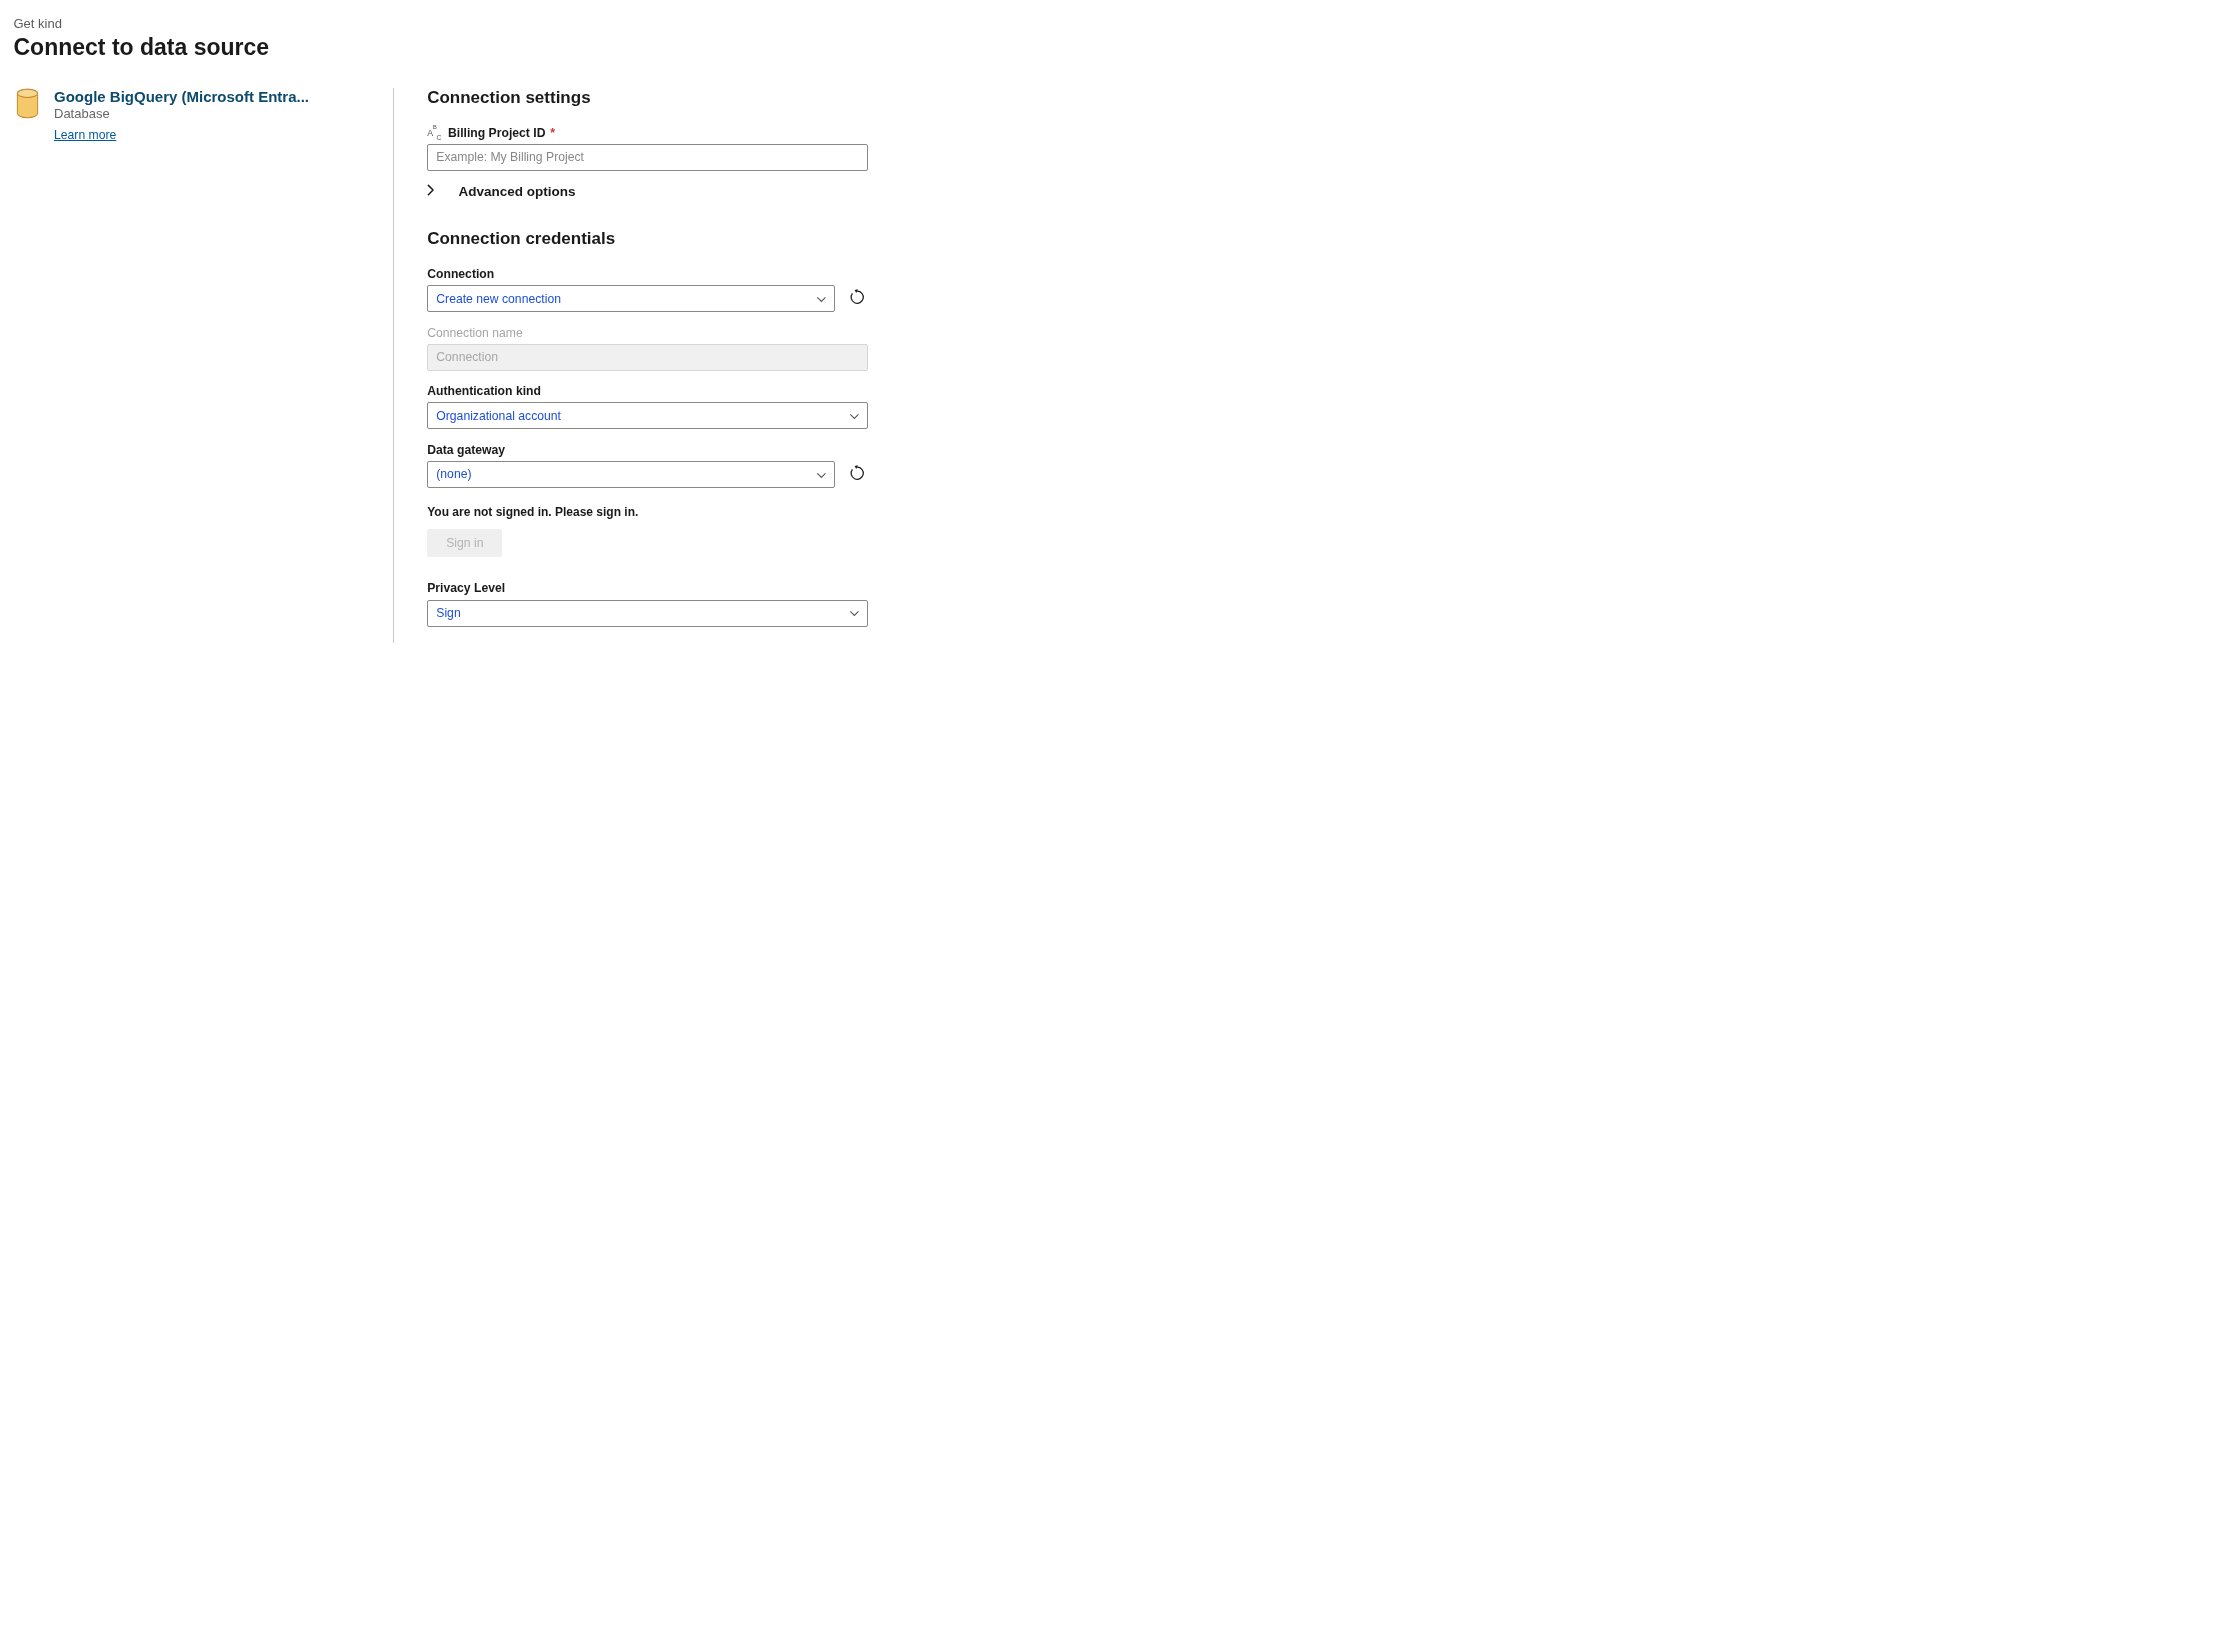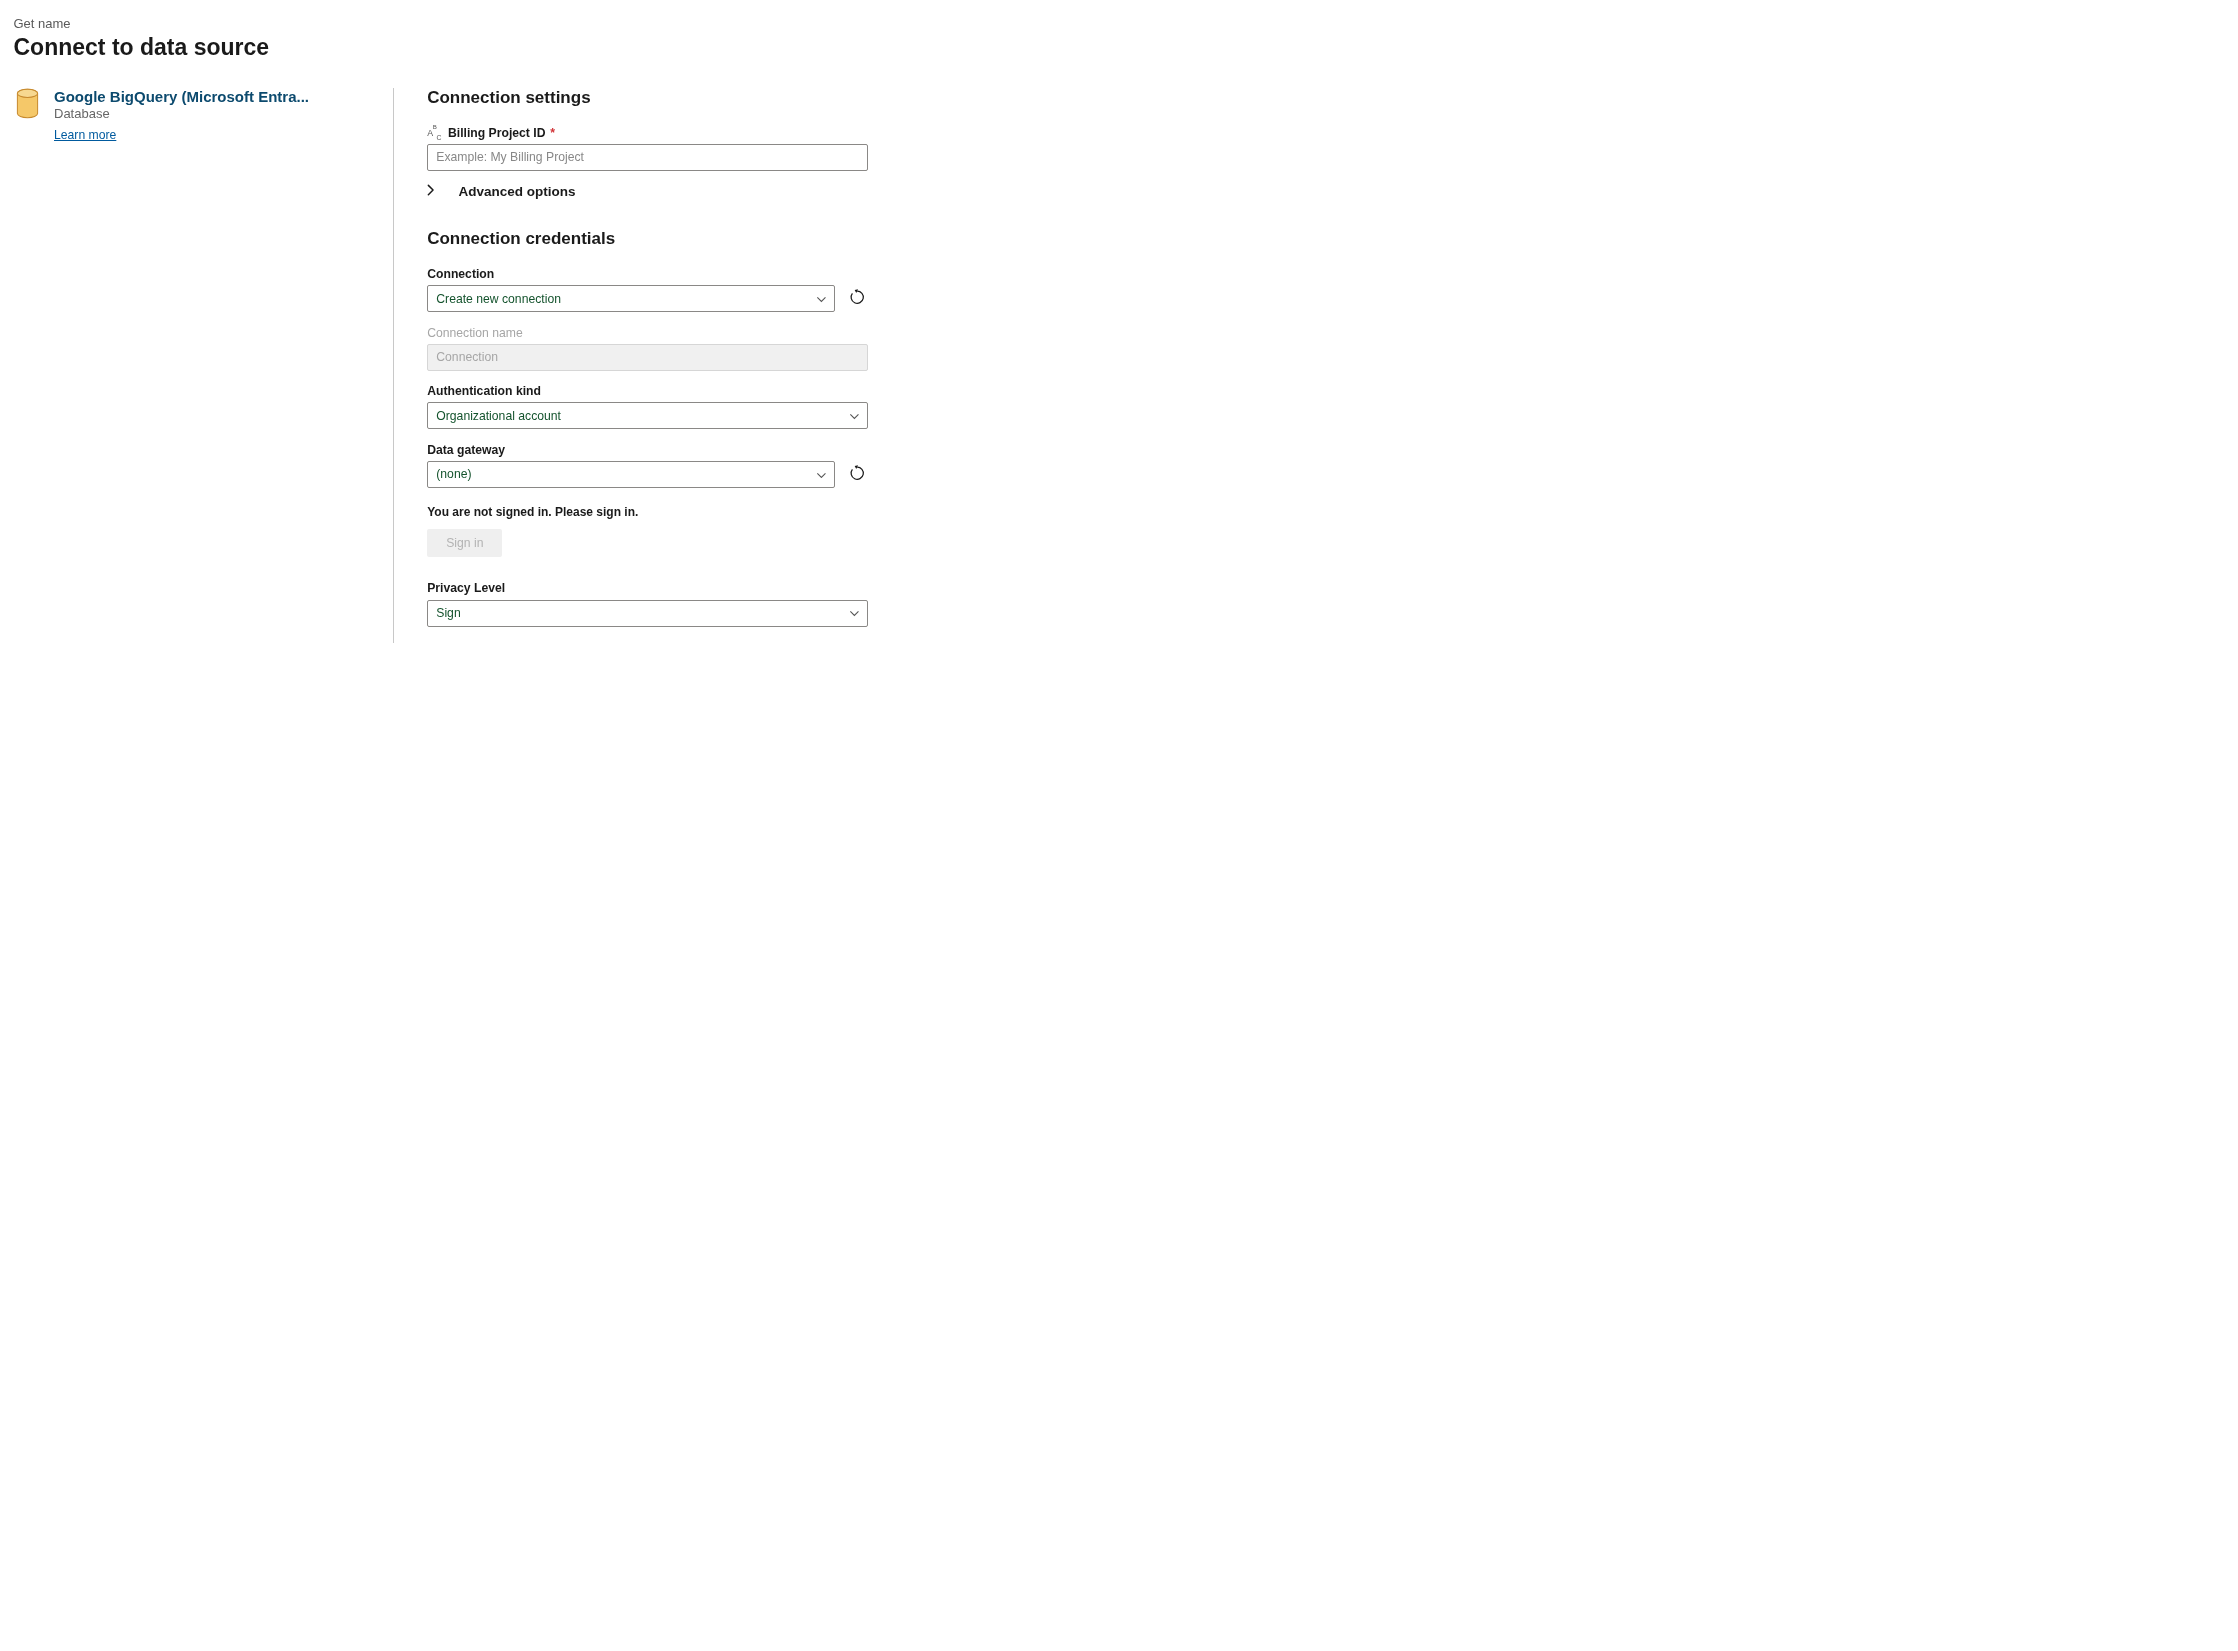--- a/index.html
+++ b/index.html
@@ -99,21 +99,21 @@
     }
     .text-input, .select-box {
       width: 100%;
       height: 27px;
       border: 0.7px solid #8a8886;
       border-radius: 2px;
       padding: 0 8.1px;
       font-size: 12.2px;
       font-family: inherit;
       background: #fff;
-      color: #14532d;
+      color: #1d4ed8;
     }
     .text-input::placeholder { color: #888; }
     .text-input.disabled {
       background: #f0f0f0;
       border-color: #d6d6d6;
       color: #a6a6a6;
     }
     .select-box {
       appearance: none;
       padding-right: 26px;
@@ -163,21 +163,21 @@
       background: #efefef;
       color: #b3b3b3;
       border-radius: 2px;
       cursor: pointer;
       margin-bottom: 24.4px;
     }
   </style>
 </head>
 <body>
 
-<div class="subtitle">Get name</div>
+<div class="subtitle">Get kind</div>
 <div class="title">Connect to data source</div>
 
 <div class="main">
   <div class="left">
     <span class="db-icon">
       <svg width="27" height="31" viewBox="0 0 40 46">
         <ellipse cx="20" cy="8" rx="15" ry="6" fill="#f5c869" stroke="#c78a2e" stroke-width="1.5"></ellipse>
         <path d="M5 8 L5 38 A15 6 0 0 0 35 38 L35 8" fill="#f5c869" stroke="#c78a2e" stroke-width="1.5"></path>
         <ellipse cx="20" cy="8" rx="15" ry="6" fill="#f7d890" stroke="#c78a2e" stroke-width="1.5"></ellipse>
       </svg>

